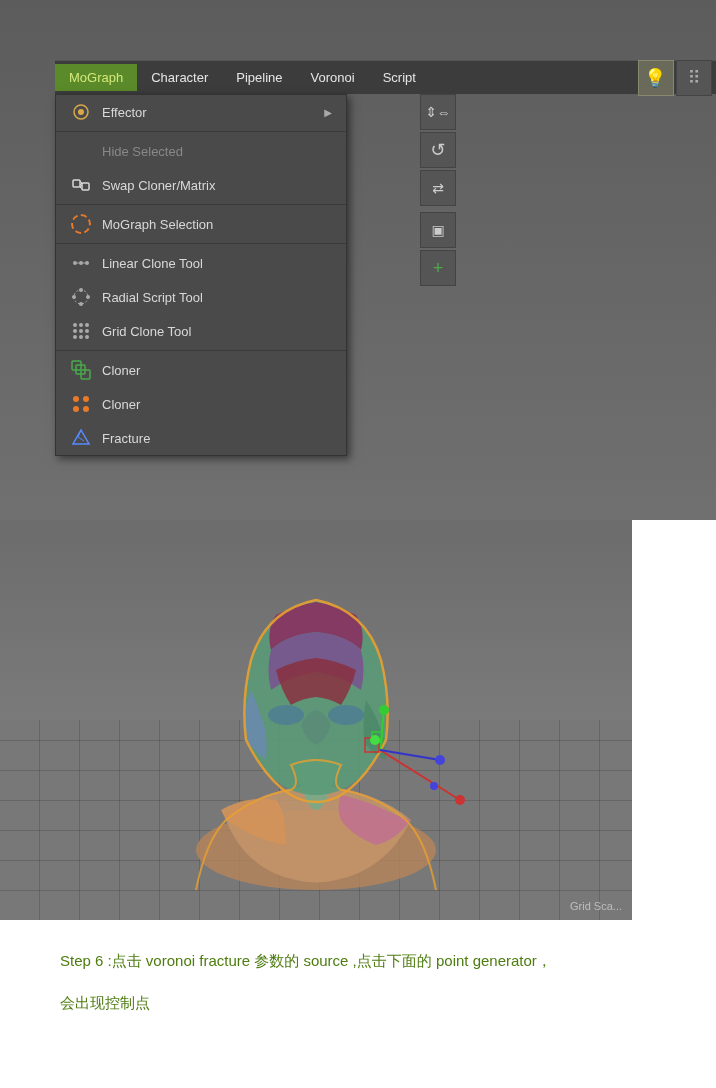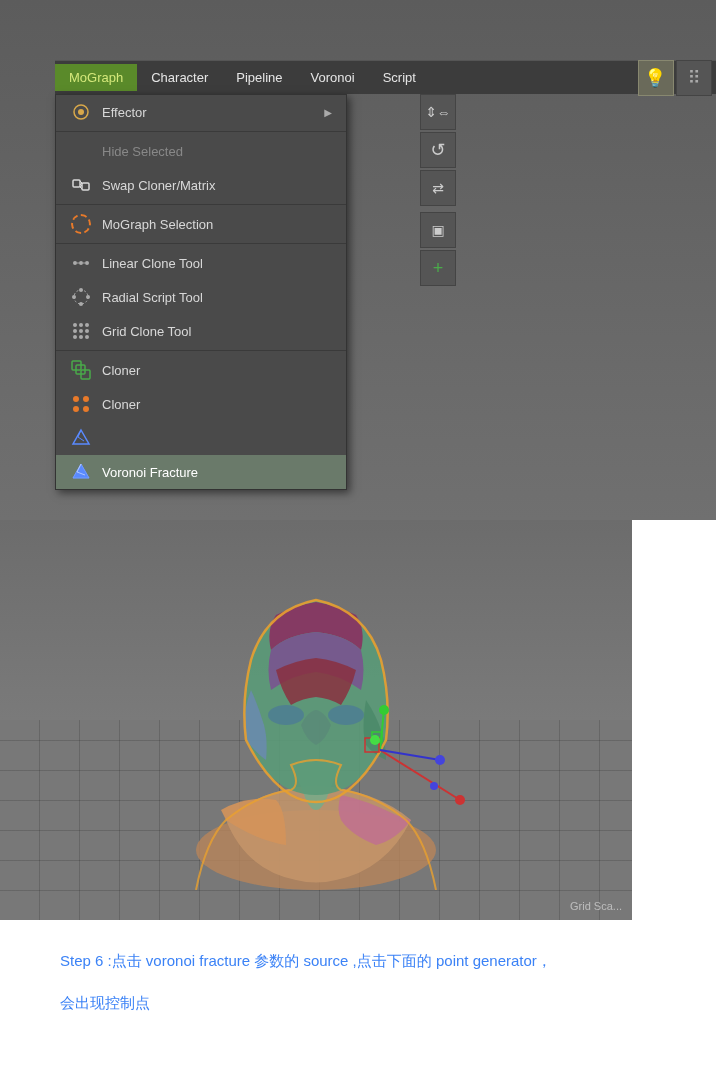--- a/index.html
+++ b/index.html
@@ -235,21 +235,21 @@
     
     .text-section {
       padding: 28px 60px 30px 60px;
       background: #ffffff;
       min-height: 168px;
     }
 
     .step-text {
       font-size: 15px;
       line-height: 1.7;
-      color: #3b82f6;
+      color: #4d7c0f;
     }
   </style>
 </head>
 <body>
 
 <div class="menu-screenshot">
   <div class="viewport-bg"></div>
 
   <div class="menu-bar">
     <div class="menu-bar-item active">
@@ -408,33 +408,23 @@
     </div>
 
     <div class="menu-item">
       <div class="item-icon">
         <svg width="20" height="20" viewBox="0 0 20 20">
           <polygon points="10,2 18,16 2,16" fill="none" stroke="#5a8aff" stroke-width="1.5"></polygon>
           <line x1="10" y1="2" x2="7" y2="9" stroke="#5a8aff" stroke-width="1"></line>
           <line x1="7" y1="9" x2="13" y2="13" stroke="#5a8aff" stroke-width="1"></line>
         </svg>
       </div>
-    </div>
-
-    <div class="menu-item active-item">
-      <div class="item-icon">
-        <svg width="20" height="20" viewBox="0 0 20 20">
-          <polygon points="10,2 18,16 2,16" fill="#5a8aff" stroke="#5a8aff" stroke-width="1"></polygon>
-          <polygon points="10,2 18,16 2,16" fill="none" stroke="#8aacff" stroke-width="0.5"></polygon>
-          <line x1="10" y1="2" x2="6" y2="10" stroke="#fff" stroke-width="1" opacity="0.5"></line>
-          <line x1="6" y1="10" x2="14" y2="13" stroke="#fff" stroke-width="1" opacity="0.5"></line>
-        </svg>
-      </div>
-      <span class="item-label">Voronoi Fracture</span>
-    </div>
+      <span class="item-label">Fracture</span>
+    </div>
+
 
   </div>
 </div>
 
 <div class="viewport-section">
   <div class="viewport-bg-top"></div>
   <div class="grid-floor"></div>
 
   <div class="head-container">
     <svg class="head-svg" viewBox="0 0 340 330" xmlns="http://www.w3.org/2000/svg">

